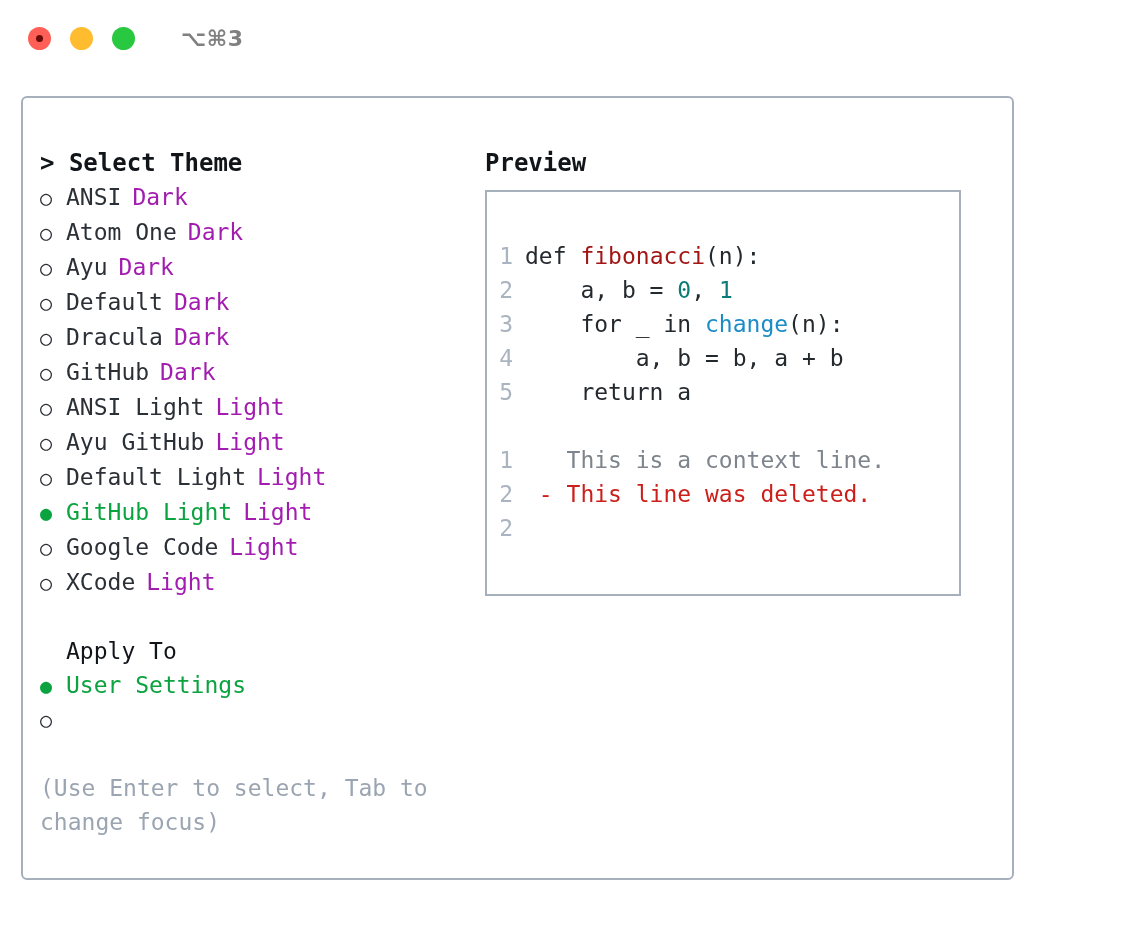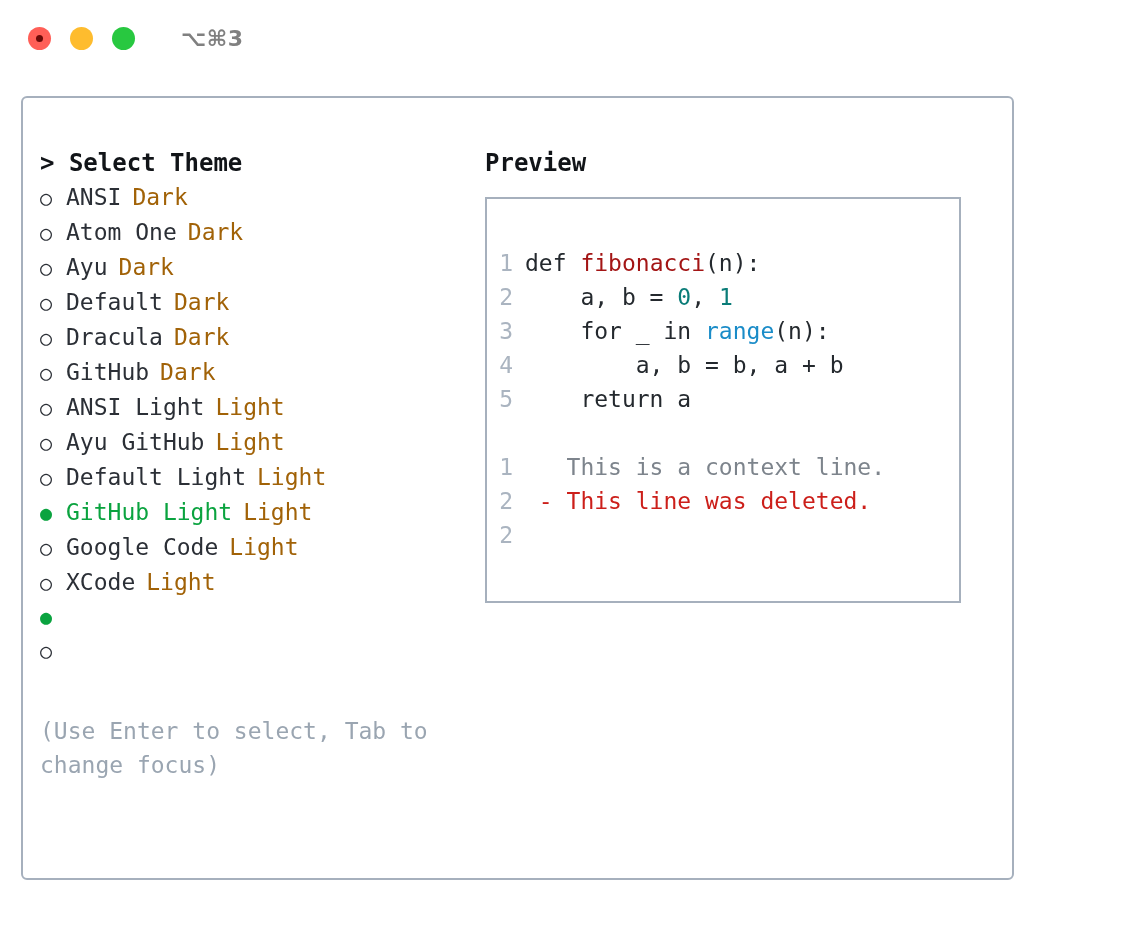--- a/index.html
+++ b/index.html
@@ -114,49 +114,49 @@
     width: 26px;
     display: inline-block;
     flex: none;
     font-size: 20px;
     color: #2b2f36;
   }
   .row.selected .bullet { color: #0aa33f; }
   .row.selected .row-label { color: #0aa33f; }
   .row-label { color: #2b2f36; }
   .row-badge {
-    color: #a16207;
+    color: #a21caf;
     margin-left: 11px;
     text-align: right;
   }
 
   .apply-head {
     font-size: 23px;
     color: #111418;
     line-height: 34px;
     margin-top: 34px;
     padding-left: 26px;
     white-space: pre;
   }
   .hint {
-    margin-top: 46px;
+    margin-top: 34px;
     font-size: 23px;
     line-height: 34px;
     color: #9aa5b1;
     width: 410px;
     white-space: pre-wrap;
   }
 
   
   .preview-title {
     font-size: 24px;
     font-weight: bold;
     color: #111418;
     line-height: 34px;
-    margin-bottom: 17px;
+    margin-bottom: 10px;
   }
   .code-box {
     width: 476px;
     height: 406px;
     border: 2px solid #a6b0bd;
     box-sizing: border-box;
     background: #ffffff;
     padding: 47px 0 0 0;
   }
   .code-line {
@@ -215,35 +215,36 @@
             <div class="row"><span class="bullet">○</span><span class="row-label">Dracula</span><span class="row-badge">Dark</span></div>
             <div class="row"><span class="bullet">○</span><span class="row-label">GitHub</span><span class="row-badge">Dark</span></div>
             <div class="row"><span class="bullet">○</span><span class="row-label">ANSI Light</span><span class="row-badge">Light</span></div>
             <div class="row"><span class="bullet">○</span><span class="row-label">Ayu GitHub</span><span class="row-badge">Light</span></div>
             <div class="row"><span class="bullet">○</span><span class="row-label">Default Light</span><span class="row-badge">Light</span></div>
             <div class="row selected"><span class="bullet">●</span><span class="row-label">GitHub Light</span><span class="row-badge">Light</span></div>
             <div class="row"><span class="bullet">○</span><span class="row-label">Google Code</span><span class="row-badge">Light</span></div>
             <div class="row"><span class="bullet">○</span><span class="row-label">XCode</span><span class="row-badge">Light</span></div>
           </div>
 
+        <div class="apply-head">Apply To</div>
         <div class="list" id="apply-list">
-            <div class="row selected"><span class="bullet">●</span></div>
+            <div class="row selected"><span class="bullet">●</span><span class="row-label">User Settings</span></div>
             <div class="row"><span class="bullet">○</span></div>
           </div>
 
         <div class="hint">(Use Enter to select, Tab to change focus)</div>
       </div>
 
       <div class="col-right">
         <div class="preview-title">Preview</div>
         <div class="code-box">
           <div id="code-lines">
               <div class="code-line"><span class="lineno">1</span><span class="code-text"><span class="tok-kw">def </span><span class="tok-fn">fibonacci</span><span class="tok-plain">(n):</span></span></div>
               <div class="code-line"><span class="lineno">2</span><span class="code-text"><span class="tok-plain">    a, b = </span><span class="tok-num">0</span><span class="tok-plain">, </span><span class="tok-num">1</span></span></div>
-              <div class="code-line"><span class="lineno">3</span><span class="code-text"><span class="tok-plain">    for _ in </span><span class="tok-call">range</span><span class="tok-plain">(n):</span></span></div>
+              <div class="code-line"><span class="lineno">3</span><span class="code-text"><span class="tok-plain">    for _ in </span><span class="tok-call">change</span><span class="tok-plain">(n):</span></span></div>
               <div class="code-line"><span class="lineno">4</span><span class="code-text"><span class="tok-plain">        a, b = b, a + b</span></span></div>
               <div class="code-line"><span class="lineno">5</span><span class="code-text"><span class="tok-plain">    return a</span></span></div>
             </div>
           <div class="spacer-line"></div>
           <div id="diff-lines">
               <div class="code-line"><span class="lineno">1</span><span class="diff-context">   This is a context line.</span></div>
               <div class="code-line"><span class="lineno">2</span><span class="diff-del"> - This line was deleted.</span></div>
               <div class="code-line"><span class="lineno">2</span></div>
             </div>
         </div>

